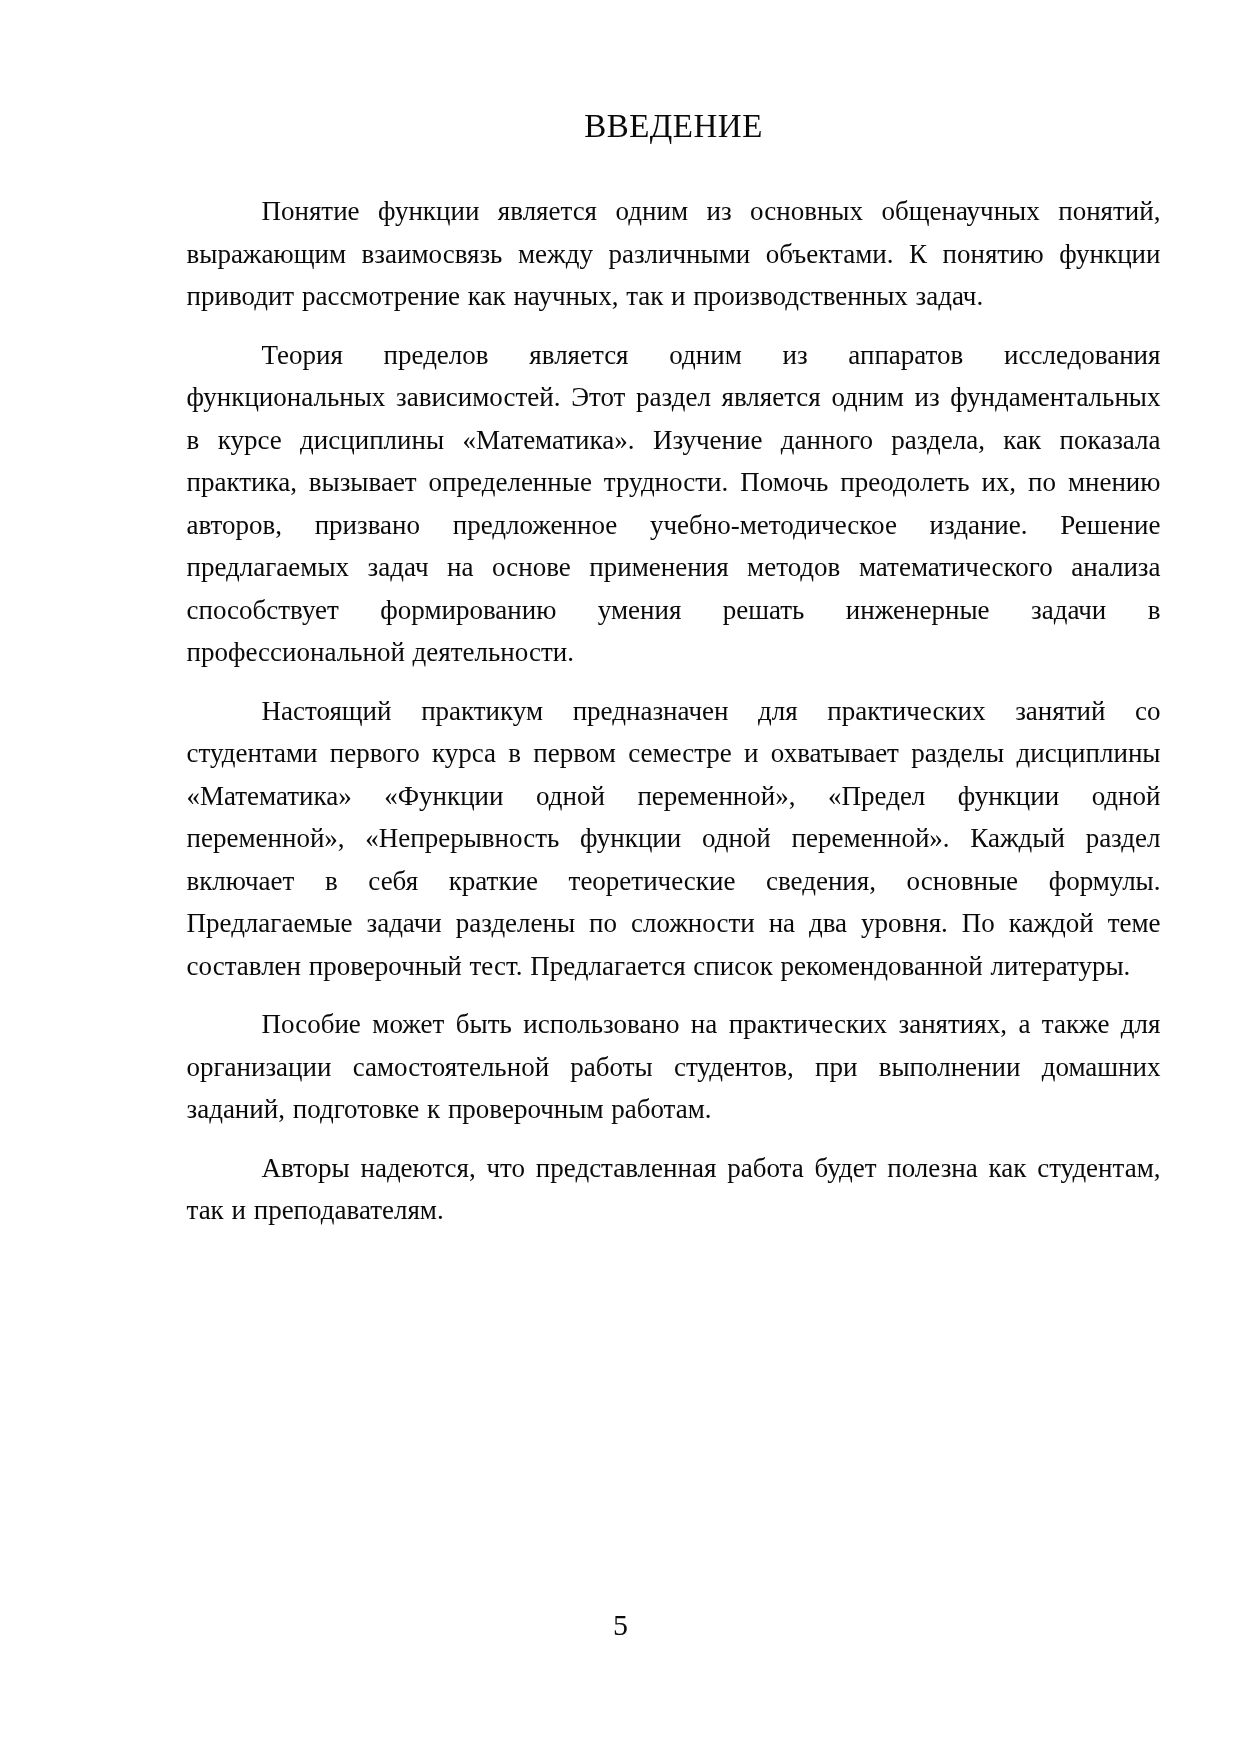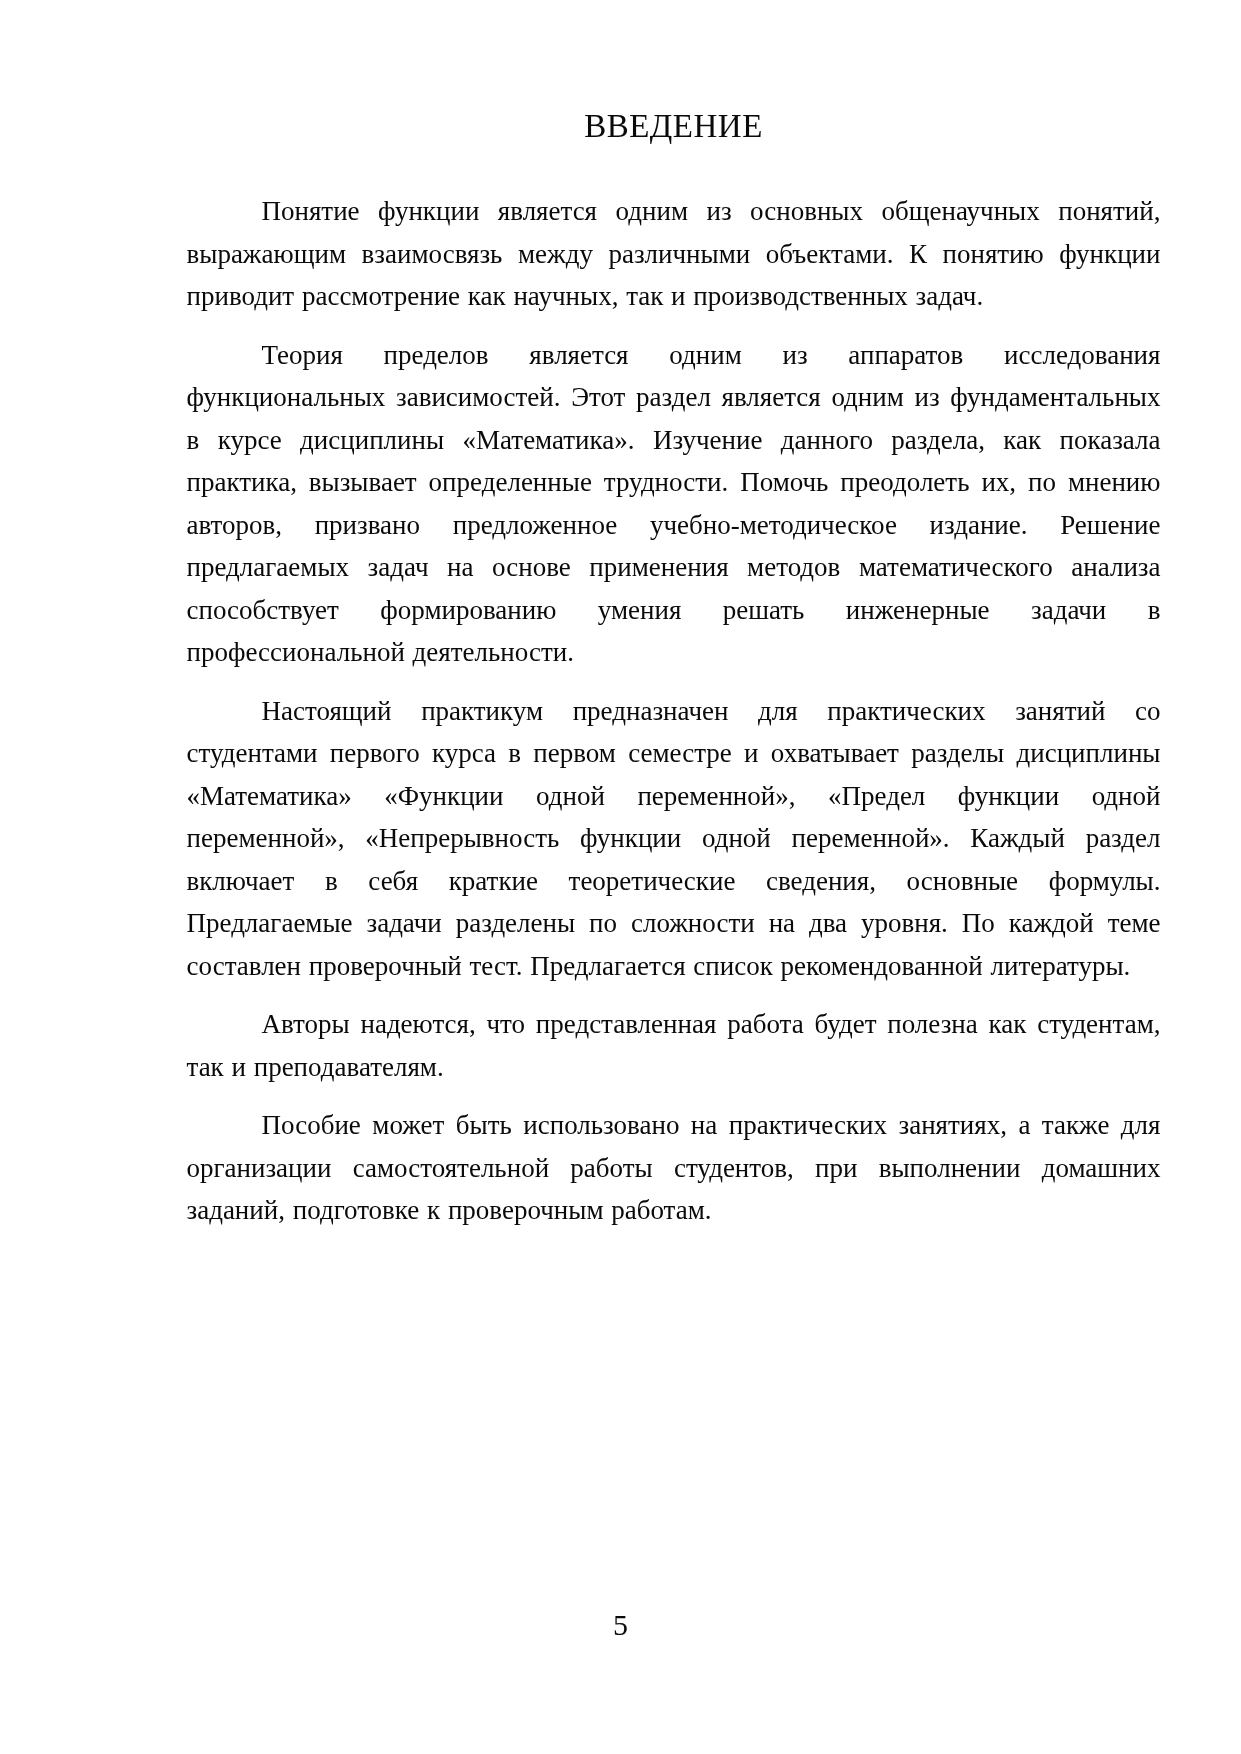--- a/index.html
+++ b/index.html
@@ -52,17 +52,17 @@
 </style>
 </head>
 <body>
 
 <div class="page">
   <div class="content">
     <h1 class="doc-title">ВВЕДЕНИЕ</h1>
     <p class="doc-paragraph">Понятие функции является одним из основных общенаучных понятий, выражающим взаимосвязь между различными объектами. К понятию функции приводит рассмотрение как научных, так и производственных задач.</p>
     <p class="doc-paragraph">Теория пределов является одним из аппаратов исследования функциональных зависимостей. Этот раздел является одним из фундаментальных в курсе дисциплины «Математика». Изучение данного раздела, как показала практика, вызывает определенные трудности. Помочь преодолеть их, по мнению авторов, призвано предложенное учебно-методическое издание. Решение предлагаемых задач на основе применения методов математического анализа способствует формированию умения решать инженерные задачи в профессиональной деятельности.</p>
     <p class="doc-paragraph">Настоящий практикум предназначен для практических занятий со студентами первого курса в первом семестре и охватывает разделы дисциплины «Математика» «Функции одной переменной», «Предел функции одной переменной», «Непрерывность функции одной переменной». Каждый раздел включает в себя краткие теоретические сведения, основные формулы. Предлагаемые задачи разделены по сложности на два уровня. По каждой теме составлен проверочный тест. Предлагается список рекомендованной литературы.</p>
+    <p class="doc-paragraph">Пособие может быть использовано на практических занятиях, а также для организации самостоятельной работы студентов, при выполнении домашних заданий, подготовке к проверочным работам.</p>
     <p class="doc-paragraph">Авторы надеются, что представленная работа будет полезна как студентам, так и преподавателям.</p>
-    <p class="doc-paragraph">Пособие может быть использовано на практических занятиях, а также для организации самостоятельной работы студентов, при выполнении домашних заданий, подготовке к проверочным работам.</p>
   </div>
   <div class="page-number">5</div>
 </div>
 
 </body></html>

